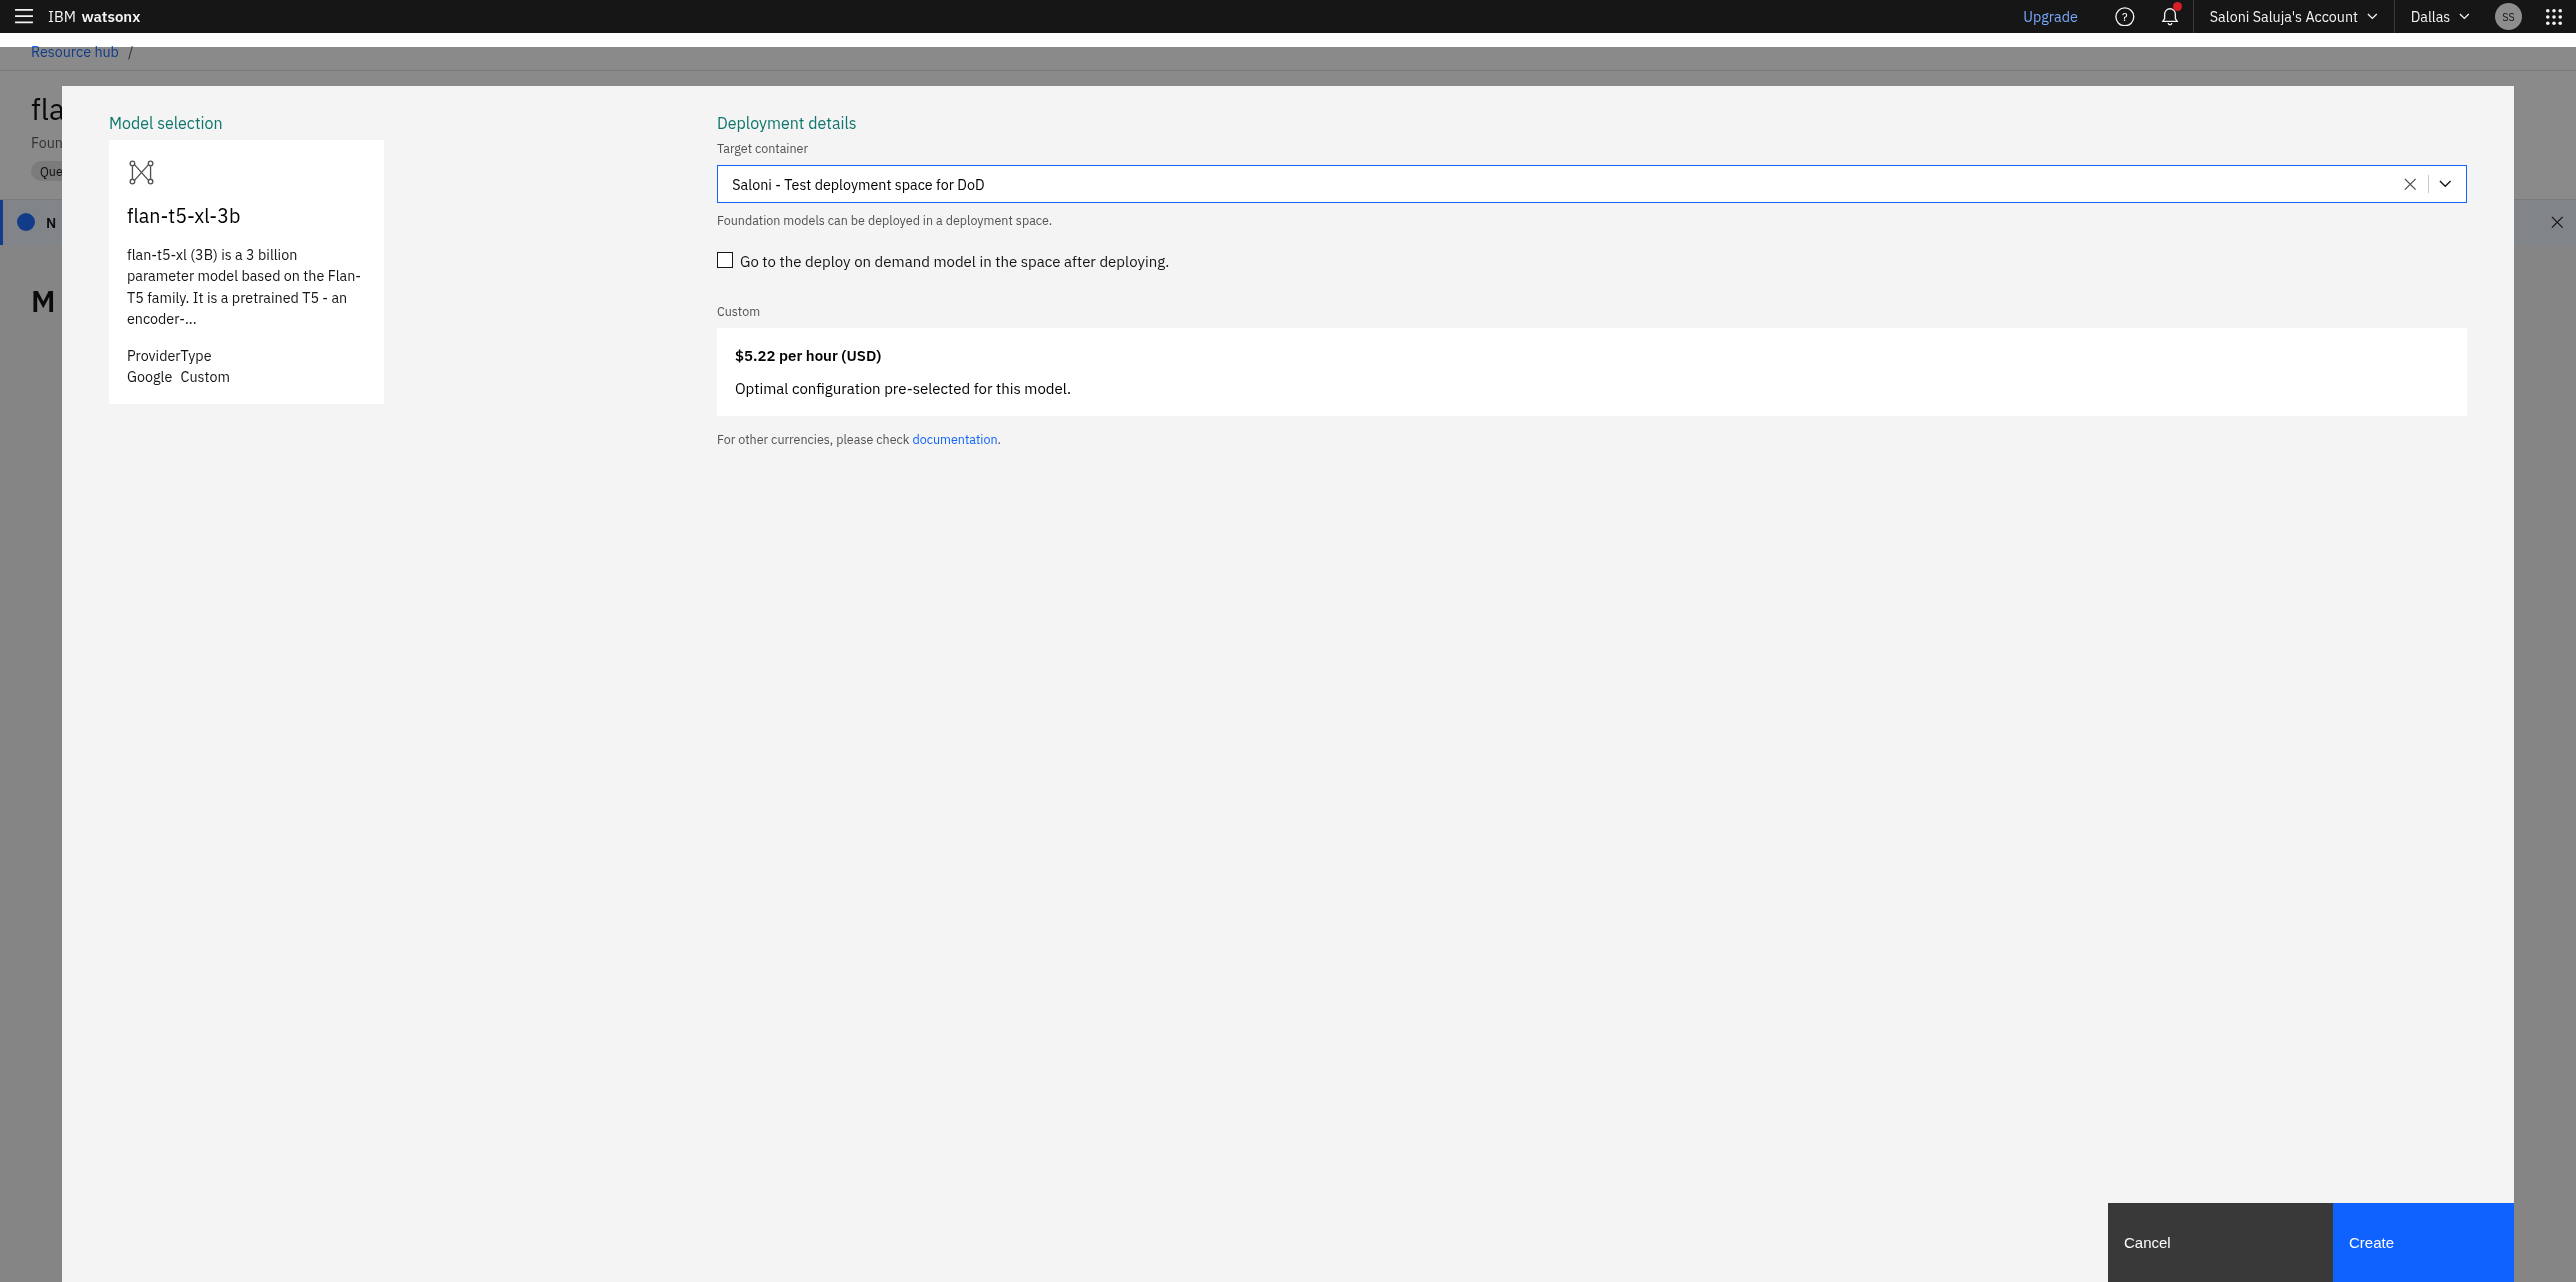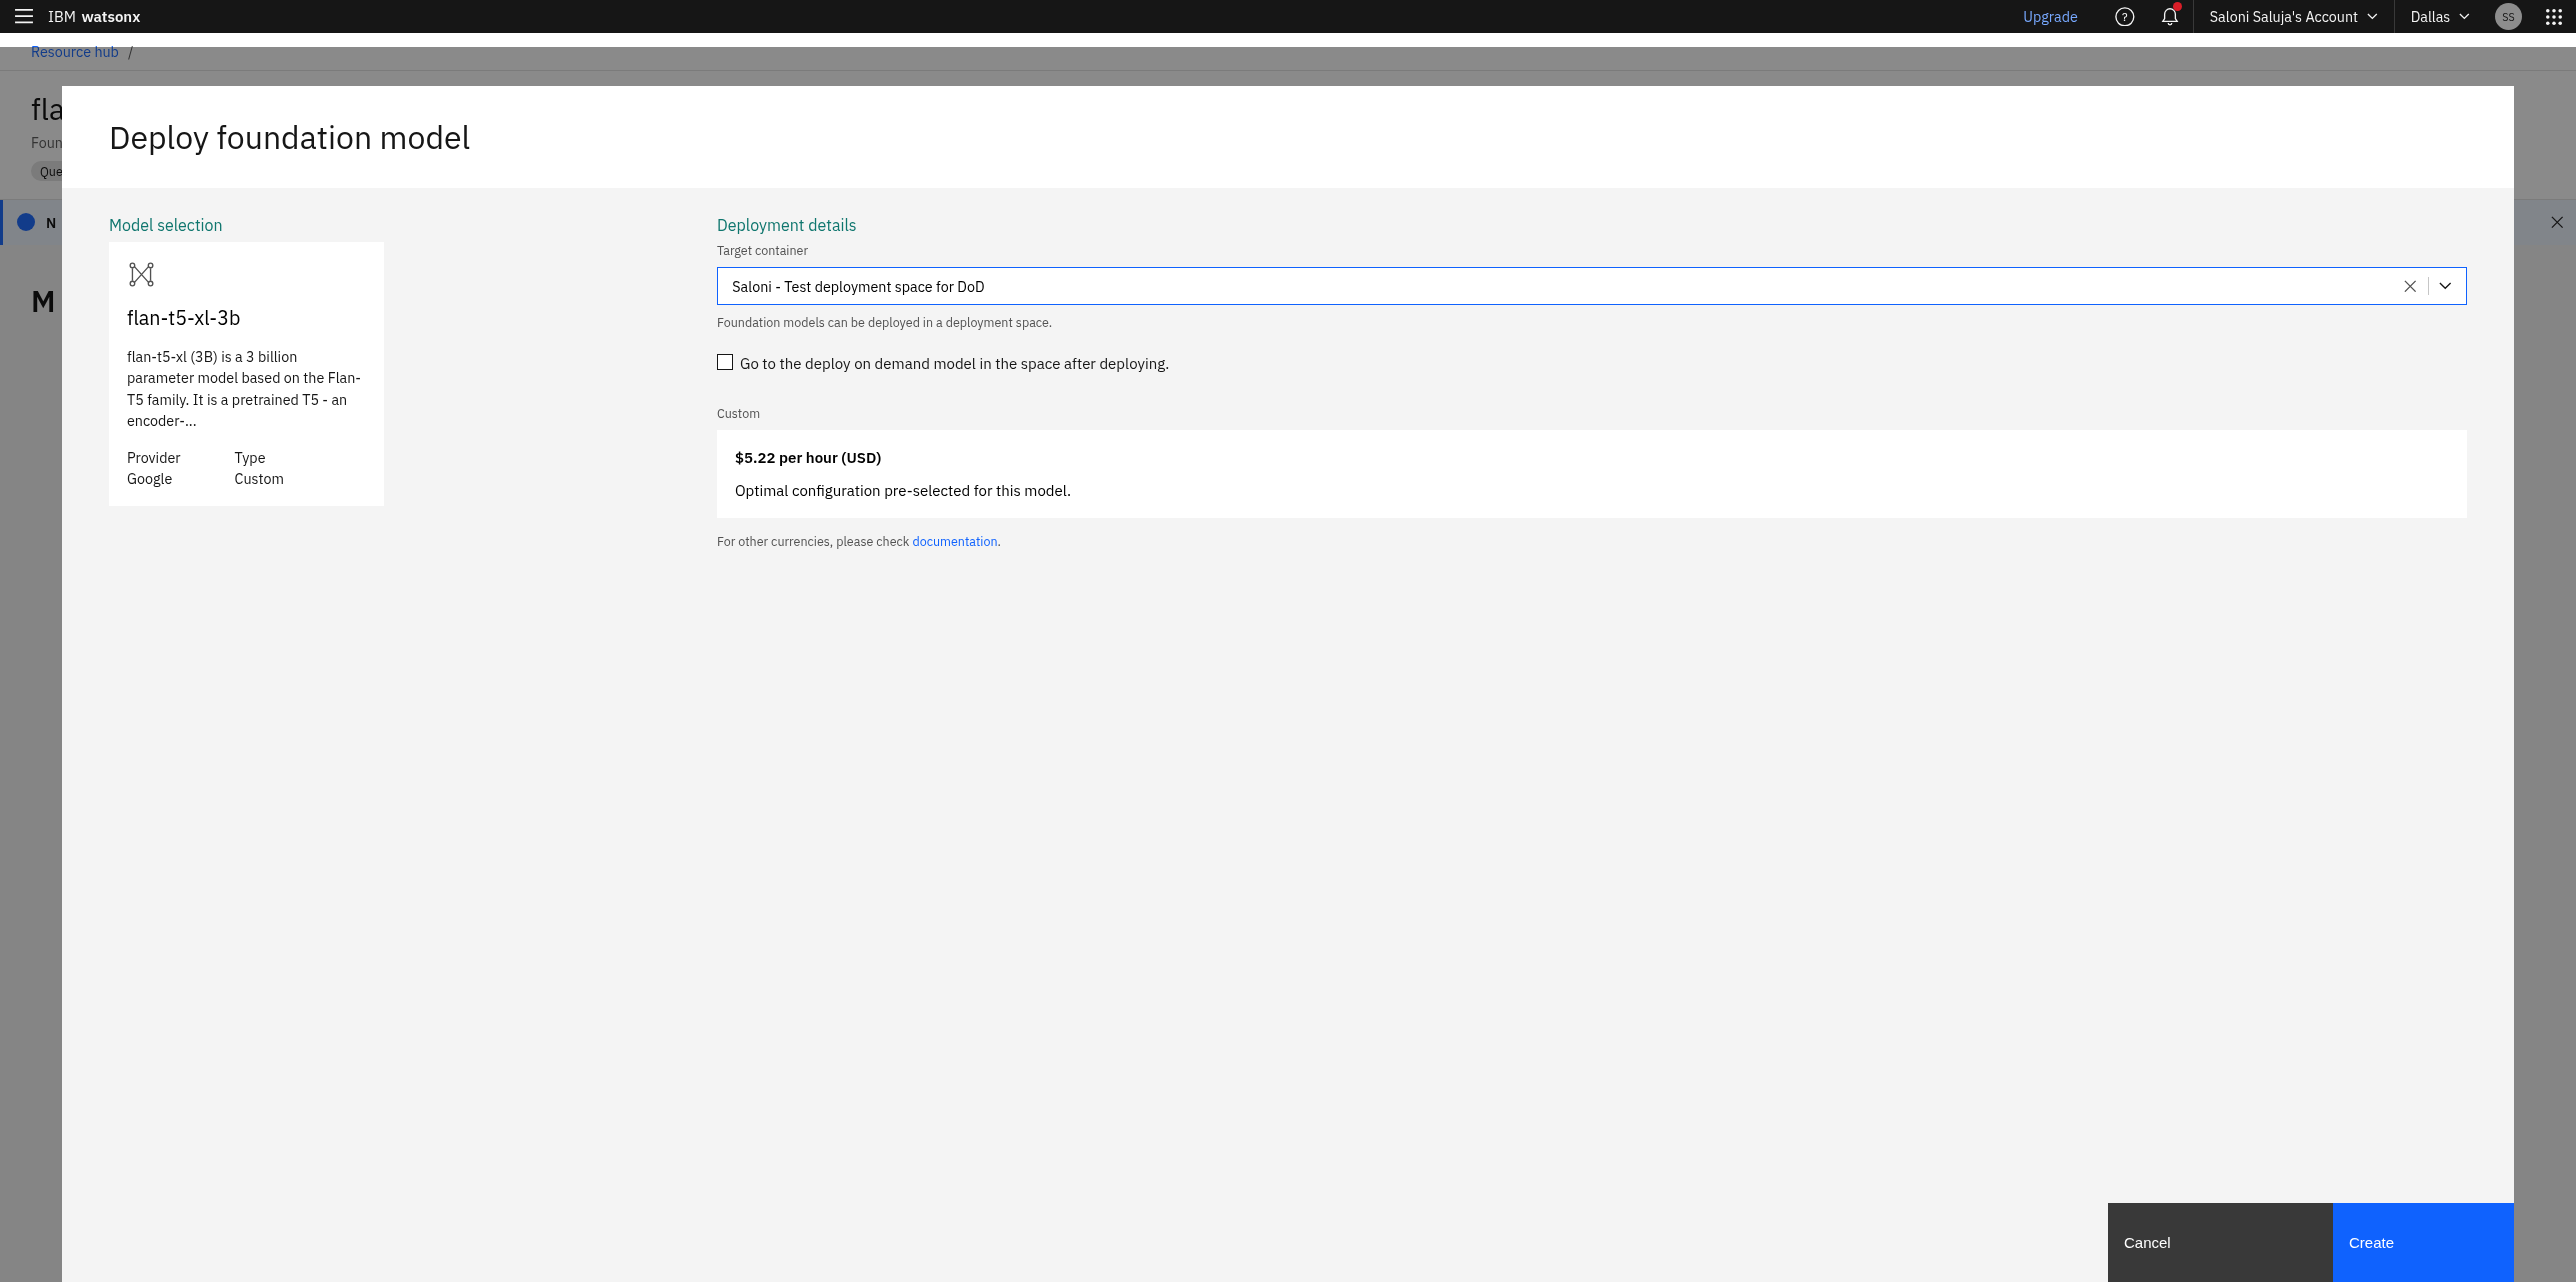--- a/index.html
+++ b/index.html
@@ -56,21 +56,21 @@
 .modal-body { flex: 1; background: #f4f4f4; display: flex; padding: 27px 47px; gap: 0; overflow: hidden; }
 .modal-left { width: 608px; padding-right: 36px; }
 .modal-right { flex: 1; padding-left: 0; }
 .section-title { font-size: 16px; font-weight: 400; color: #0f766e; margin-bottom: 7px; }
 
 
 .model-card { background: #fff; padding: 18px 18px; width: 275px; }
 .model-icon-wrap { margin-bottom: 16px; }
 .model-name { font-size: 19.7px; font-weight: 400; margin-bottom: 16px; }
 .model-desc { font-size: 14.3px; line-height: 1.5; color: #161616; margin-bottom: 16px; }
-.model-meta { display: flex; gap: 54px; }
+.model-meta { display: flex; }
 .meta-col { }
 .meta-label { font-size: 14.3px; color: #161616; }
 .meta-value { font-size: 14.3px; color: #161616; margin-top: 1.8px; }
 
 
 .field-label { font-size: 12.5px; color: #525252; margin-bottom: 9px; }
 .select-wrap { position: relative; background: #fff; border: 1.8px solid #0f62fe; height: 38px; display: flex; align-items: center; padding: 0 14.3px; }
 .select-value { font-size: 14.3px; flex: 1; }
 .select-clear { padding: 0 10.7px; color: #525252; font-size: 14.3px; }
 .select-divider { width: 0.9px; height: 18px; background: #c6c6c6; }
@@ -170,23 +170,20 @@
       </svg>
   </span>
 </div>
 <div class="bg-main">
   <div class="bg-m">M</div>
 </div>
 
 <div class="overlay"></div>
 
 <div class="modal">
-  <div class="modal-header">
-    <h1 class="modal-title">Deploy foundation model</h1>
-  </div>
   <div class="modal-body">
     <div class="modal-left">
       <h2 class="section-title">Model selection</h2>
       <div class="model-card">
         <div class="model-icon-wrap">
           <svg width="29" height="29" viewBox="0 0 32 32">
             <circle cx="6" cy="6" r="2.5" fill="none" stroke="#525252" stroke-width="1.5"></circle>
             <circle cx="26" cy="6" r="2.5" fill="none" stroke="#525252" stroke-width="1.5"></circle>
             <circle cx="6" cy="26" r="2.5" fill="none" stroke="#525252" stroke-width="1.5"></circle>
             <circle cx="26" cy="26" r="2.5" fill="none" stroke="#525252" stroke-width="1.5"></circle>

